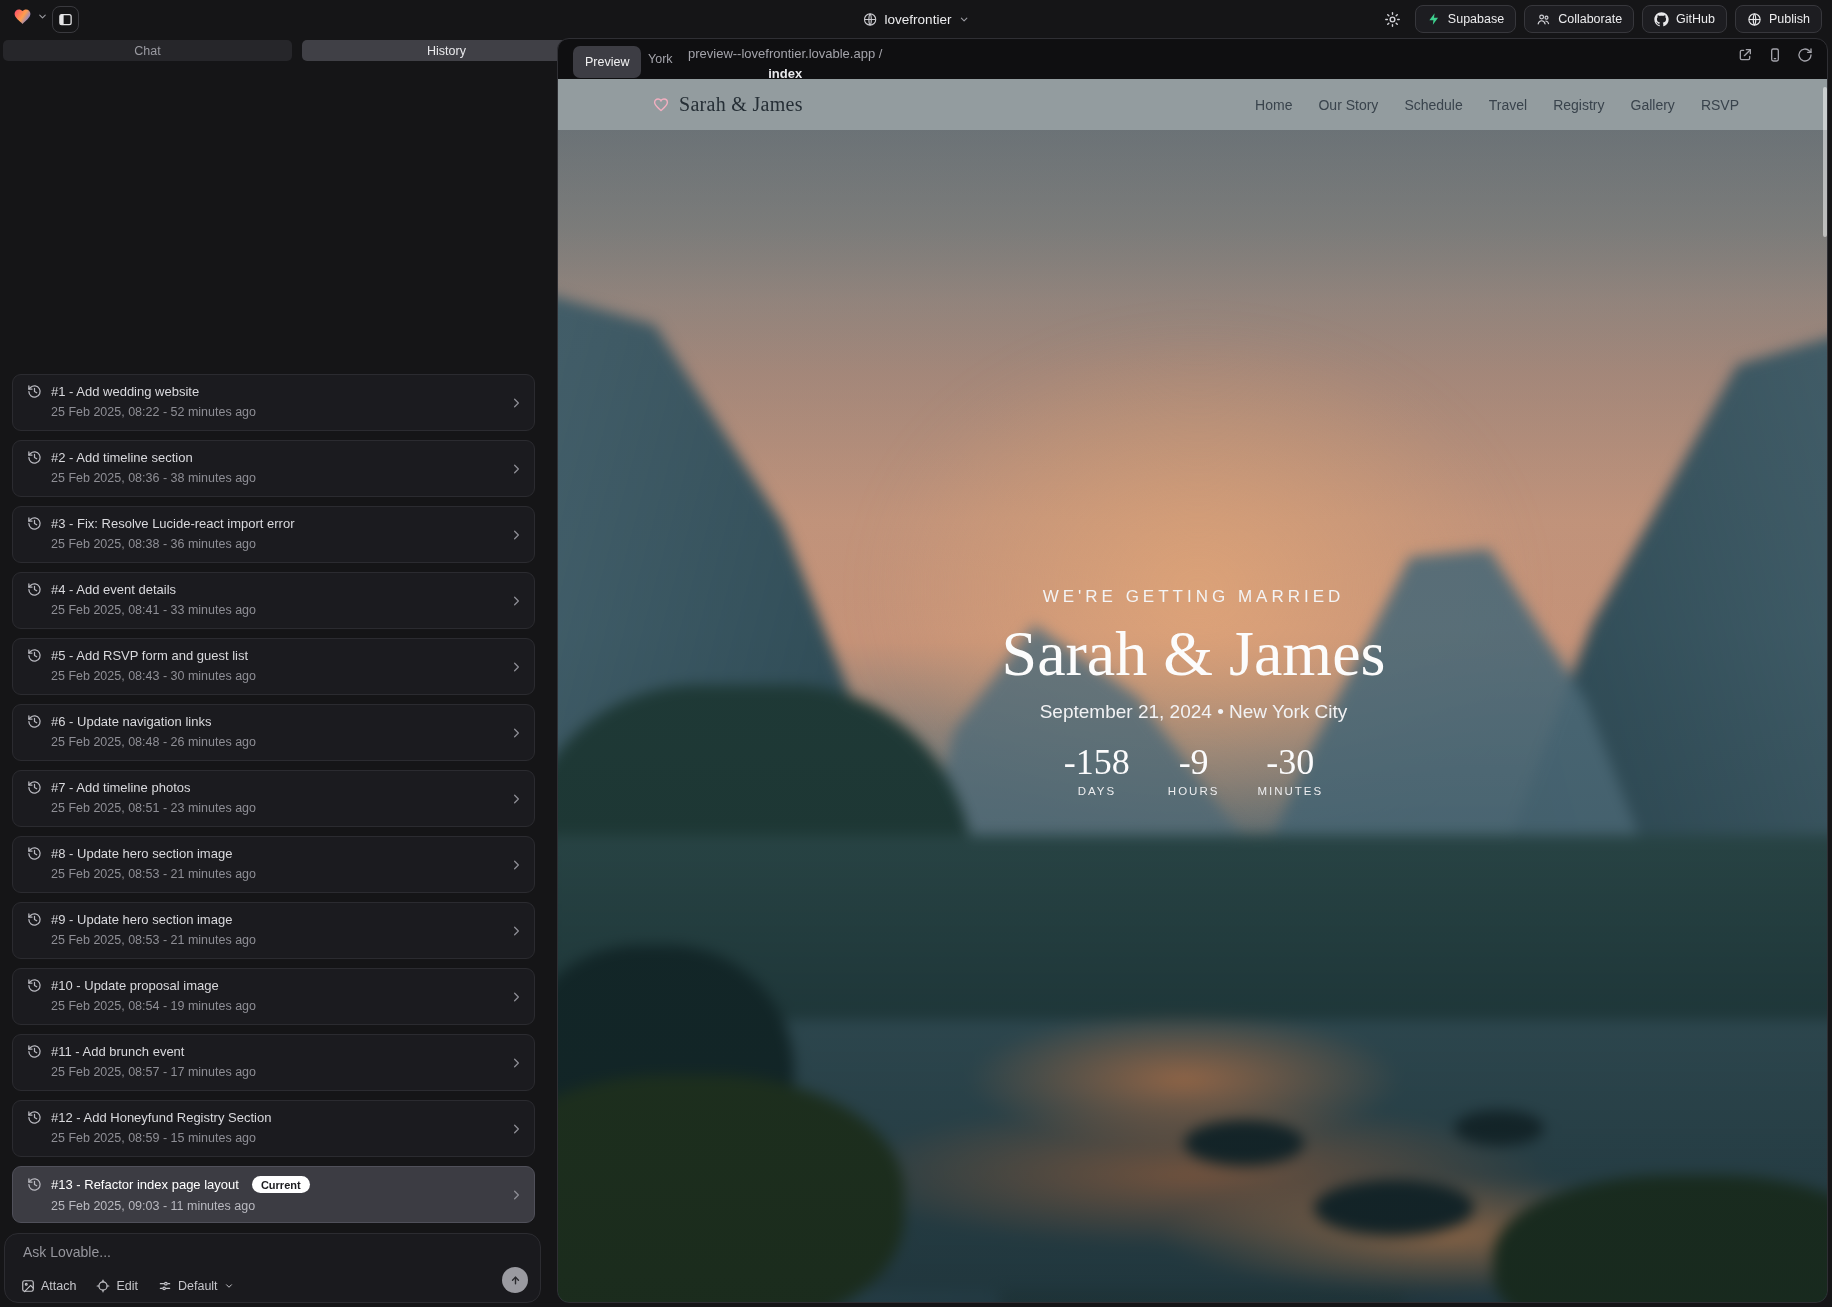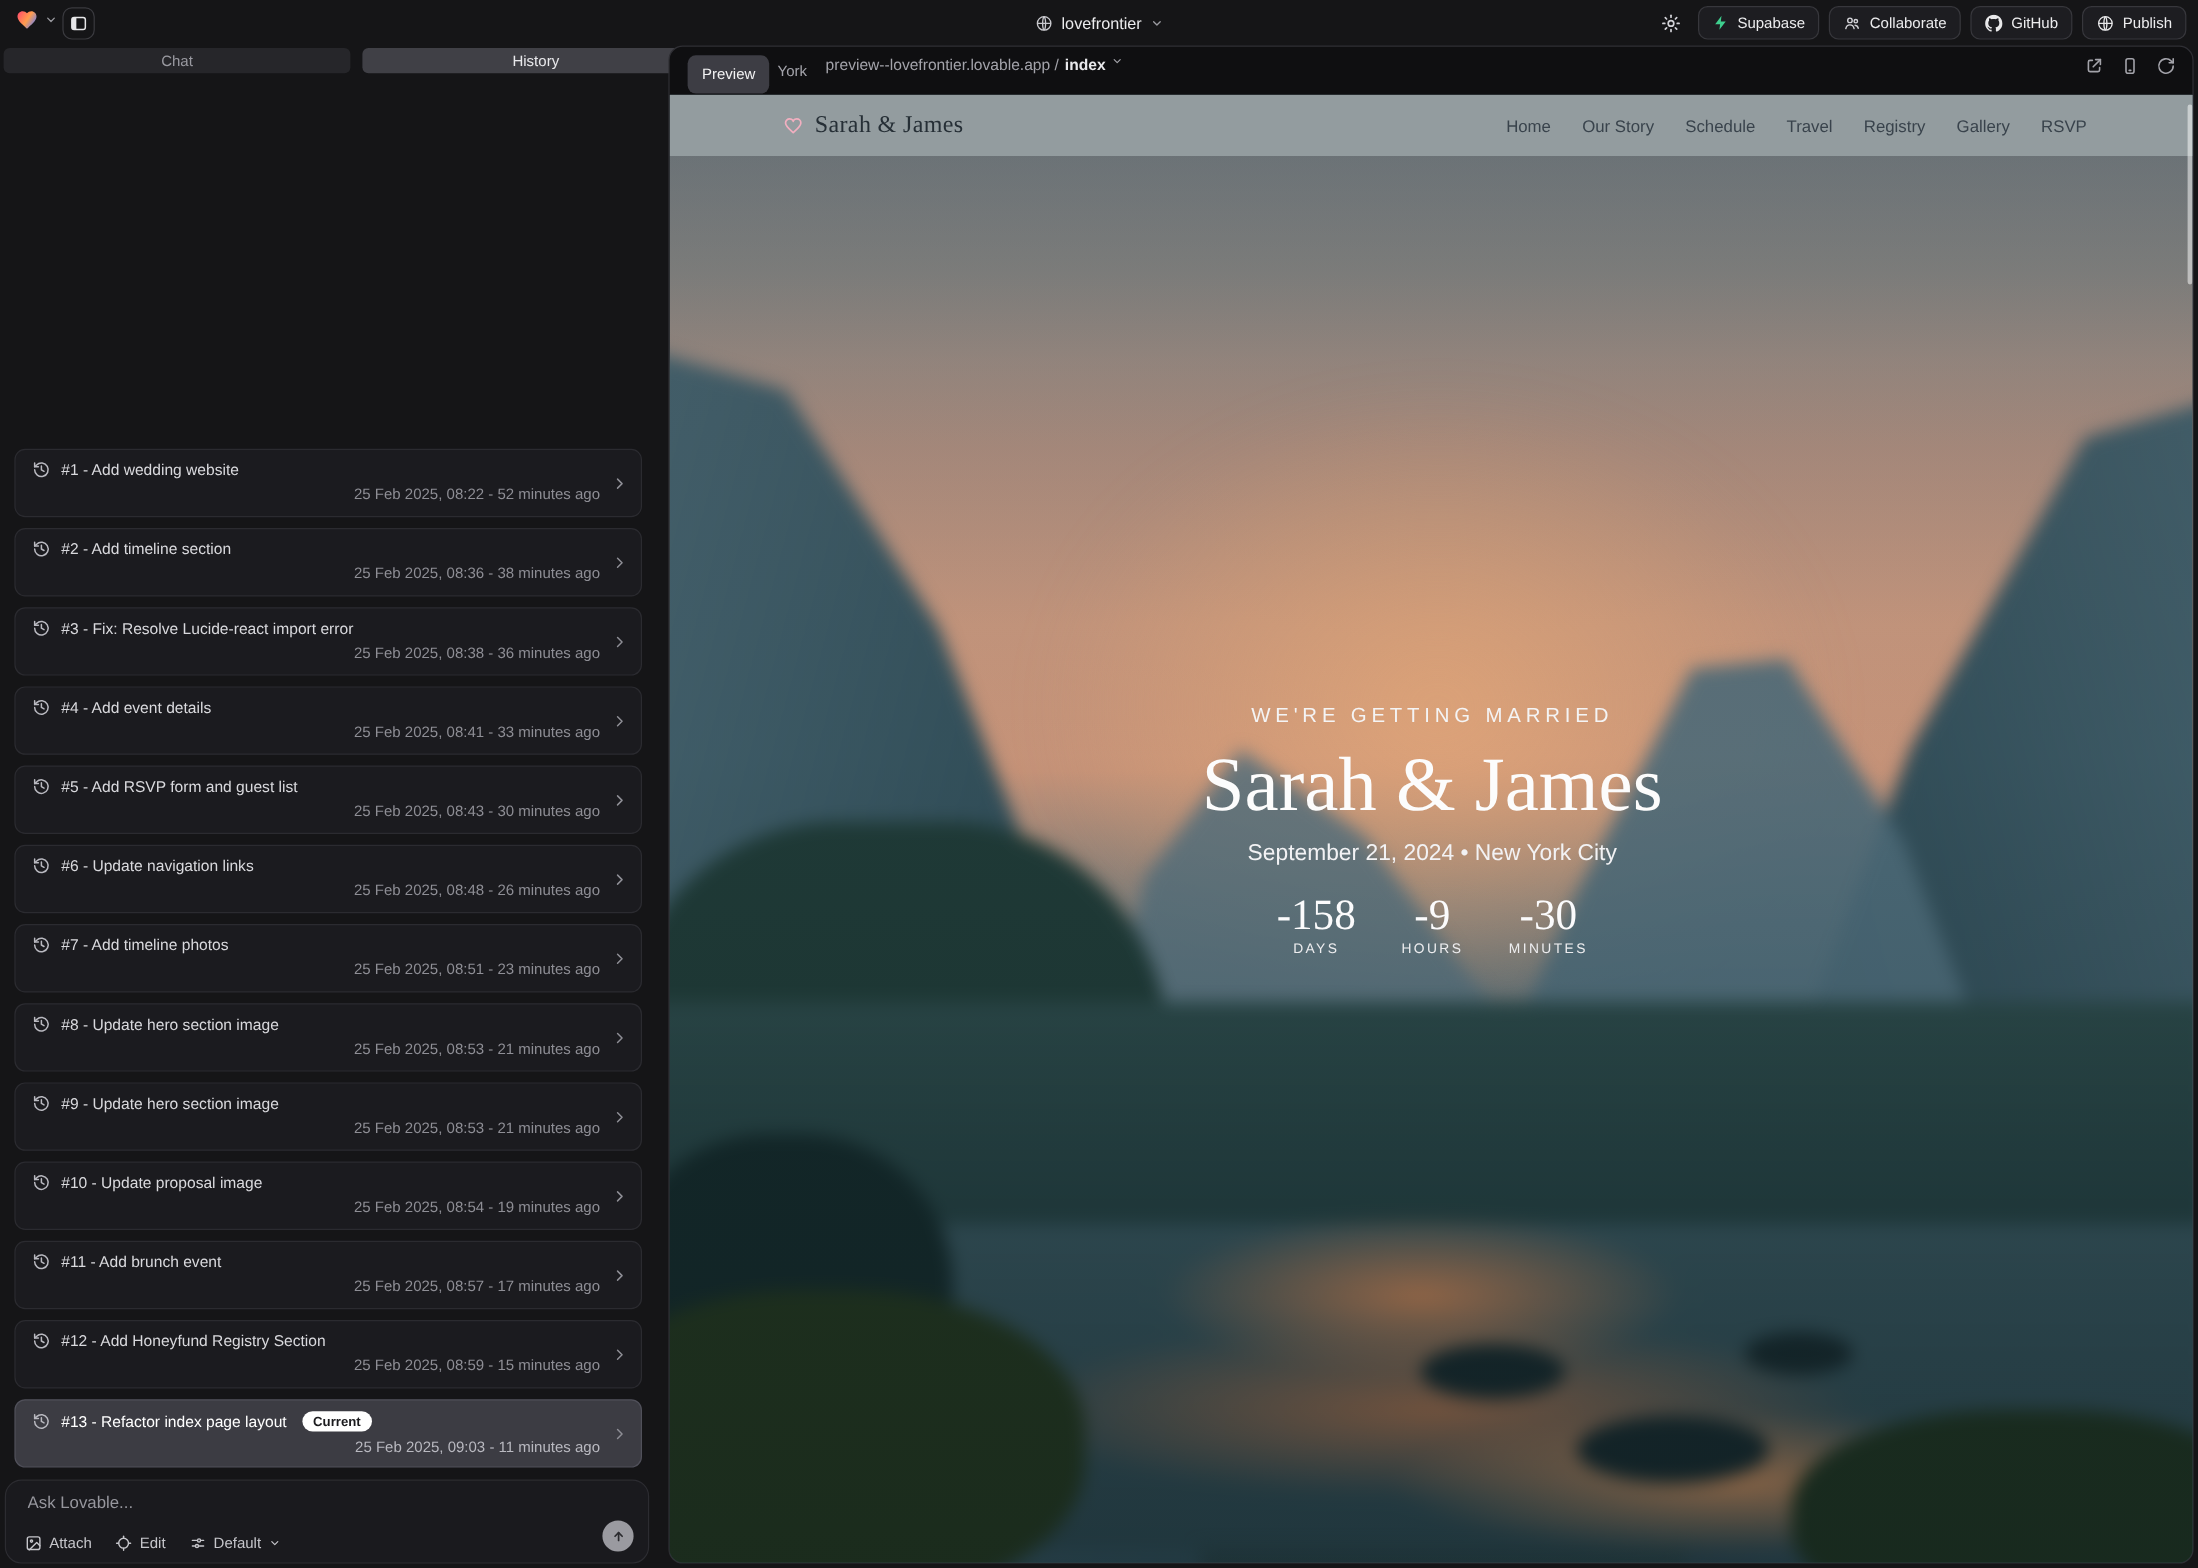--- a/index.html
+++ b/index.html
@@ -28,37 +28,37 @@
   .tab.active{ background:#404046; color:#e9e9ec; }
 
   .history-list{ position:absolute; top:374px; left:12px; width:523px; display:flex; flex-direction:column; }
   .hcard{ position:relative; height:57px; margin-bottom:9px; border:1px solid #2b2b30; border-radius:9px; background:#1b1b1f; padding:9px 34px 9px 14px; cursor:pointer; }
   .hcard.current{ background:#3c3c43; border-color:#50505a; }
   .hrow{ display:flex; align-items:center; gap:9px; }
   .hicon{ color:#b9b9c0; flex:0 0 auto; }
   .htitle{ font-size:13px; color:#d9d9dd; white-space:nowrap; }
   .hcard.current .htitle{ color:#ffffff; }
   .hbadge{ background:#ffffff; color:#1b1b1e; font-size:11px; font-weight:700; padding:2.5px 9px; border-radius:999px; margin-left:4px; }
-  .htime{ margin-left:24px; margin-top:6px; font-size:12.5px; color:#8e8e95;text-align:right; }
+  .htime{ margin-left:24px; margin-top:6px; font-size:12.5px; color:#8e8e95; }
   .hcard.current .htime{ color:#b9b9c0; }
   .hchev{ position:absolute; right:10px; top:50%; transform:translateY(-50%); color:#8e8e95; }
 
   .composer{ position:absolute; left:4px; top:1233px; width:537px; height:70px; border:1px solid #2c2c31; border-radius:14px; background:#1a1a1e; }
   .ask-input{ position:absolute; left:18px; top:10px; width:420px; background:transparent; border:none; outline:none; color:#e8e8ea; font-size:14px; font-family:"Liberation Sans",sans-serif; }
   .ask-input::placeholder{ color:#96969d; }
   .composer-row{ position:absolute; left:16px; bottom:9px; display:flex; align-items:center; gap:20px; }
   .comp-btn{ display:flex; align-items:center; gap:6px; font-size:12.5px; color:#c6c6cb; background:none; border:none; cursor:pointer; }
   .send-btn{ position:absolute; right:12px; bottom:9px; width:26px; height:26px; border-radius:50%; background:#9a9aa0; border:none; display:flex; align-items:center; justify-content:center; cursor:pointer; }
 
   
   .preview-panel{ position:absolute; left:557px; top:38px; width:1271px; height:1265px; border:1px solid #2f2f34; border-radius:12px; background:#0f0f11; overflow:hidden; }
   .preview-toolbar{ position:relative; height:40px; }
   .pv-tab{ position:absolute; left:15px; top:7px; height:26px; display:flex; align-items:center; padding:16px 12px; background:#3d3d44; color:#f2f2f3; font-size:12.5px; border-radius:7px; cursor:pointer; }
   .pv-code{ position:absolute; left:82px; top:7px; height:26px; display:flex; align-items:center; padding:0 8px; color:#a3a3aa; font-size:12.5px; cursor:pointer; }
-  .pv-url{ position:absolute; left:130px; top:7px; height:26px; display:flex; gap:5px; font-size:13px; color:#a3a3aa; cursor:pointer; }
+  .pv-url{ position:absolute; left:130px; top:7px; height:26px; display:flex; align-items:center; gap:5px; font-size:13px; color:#a3a3aa; cursor:pointer;flex-direction:column; }
   .pv-path{ color:#e9e9ec; font-weight:600; }
   .pv-actions{ position:absolute; right:14px; top:8px; display:flex; align-items:center; gap:14px; color:#a3a3aa; }
   .pv-actions .icon{ cursor:pointer; }
 
   
   .viewport{ position:absolute; left:0; top:40px; width:1271px; height:1225px; overflow:hidden; background:#51626a; }
   .photo{ position:absolute; inset:0; }
   .sky{ position:absolute; inset:0; background:linear-gradient(180deg,#87929a 0%,#96938f 12%,#bb9786 24%,#d5a084 36%,#d49c7f 46%,#8f8a84 55%,#5d747d 64%,#3c565e 74%,#2e4850 86%,#273f44 100%); }
   .glow{ position:absolute; left:300px; top:240px; width:680px; height:540px; background:radial-gradient(ellipse at center, rgba(243,177,128,.9) 0%, rgba(243,177,128,0) 68%); filter:blur(22px); }
   .terrain{ position:absolute; inset:-14px; filter:blur(7px); }

